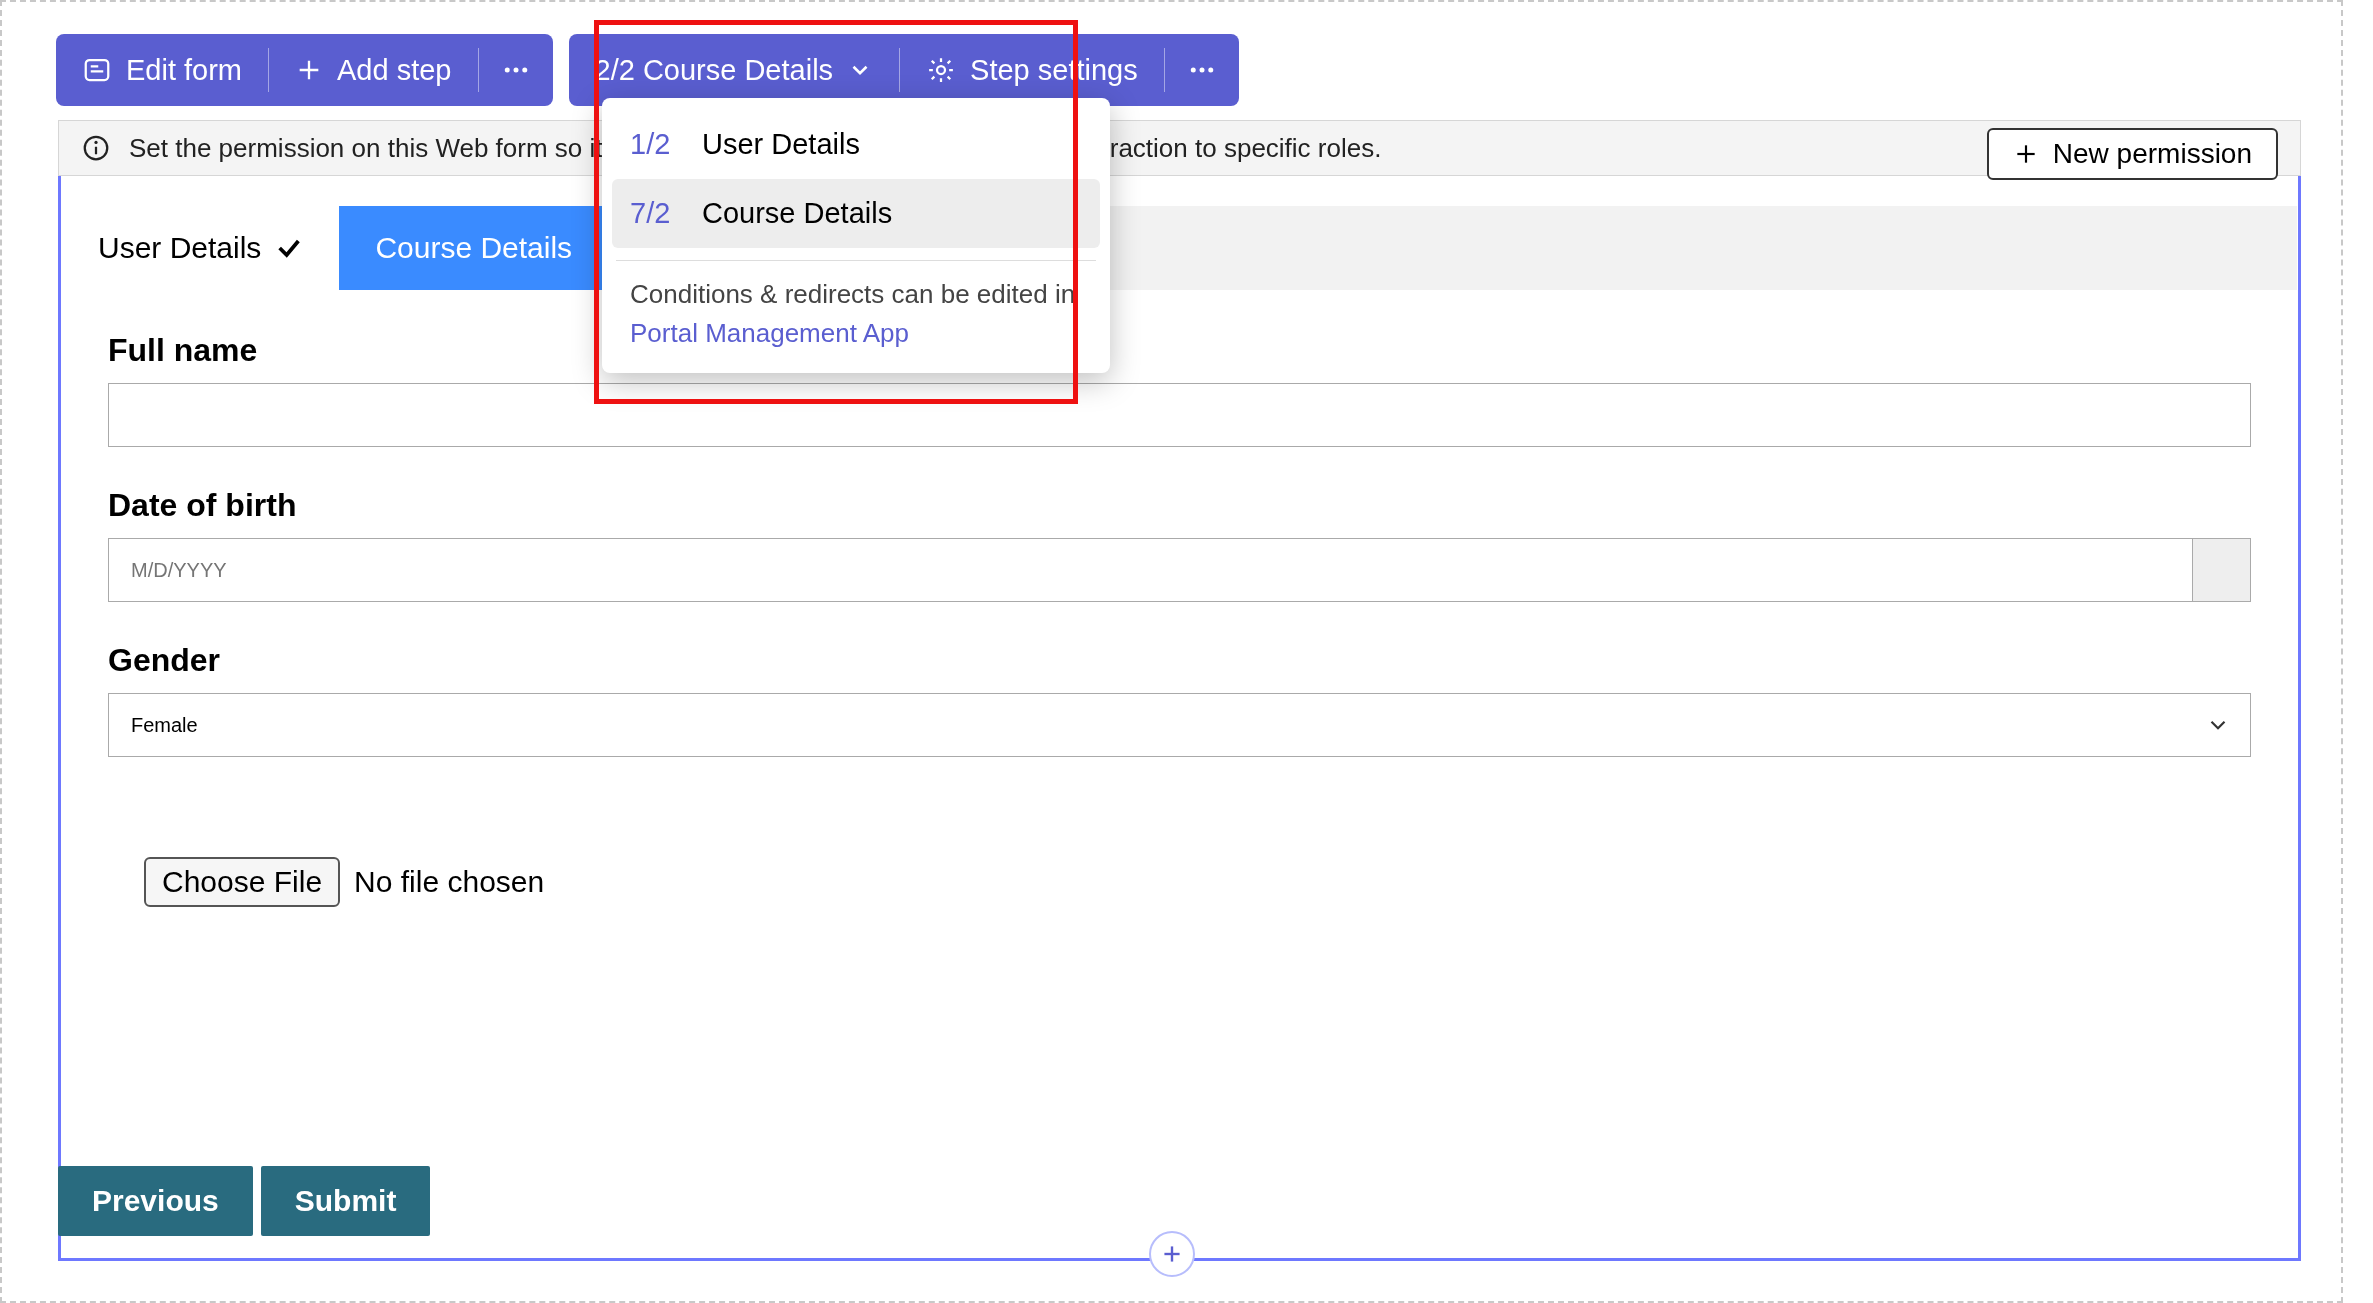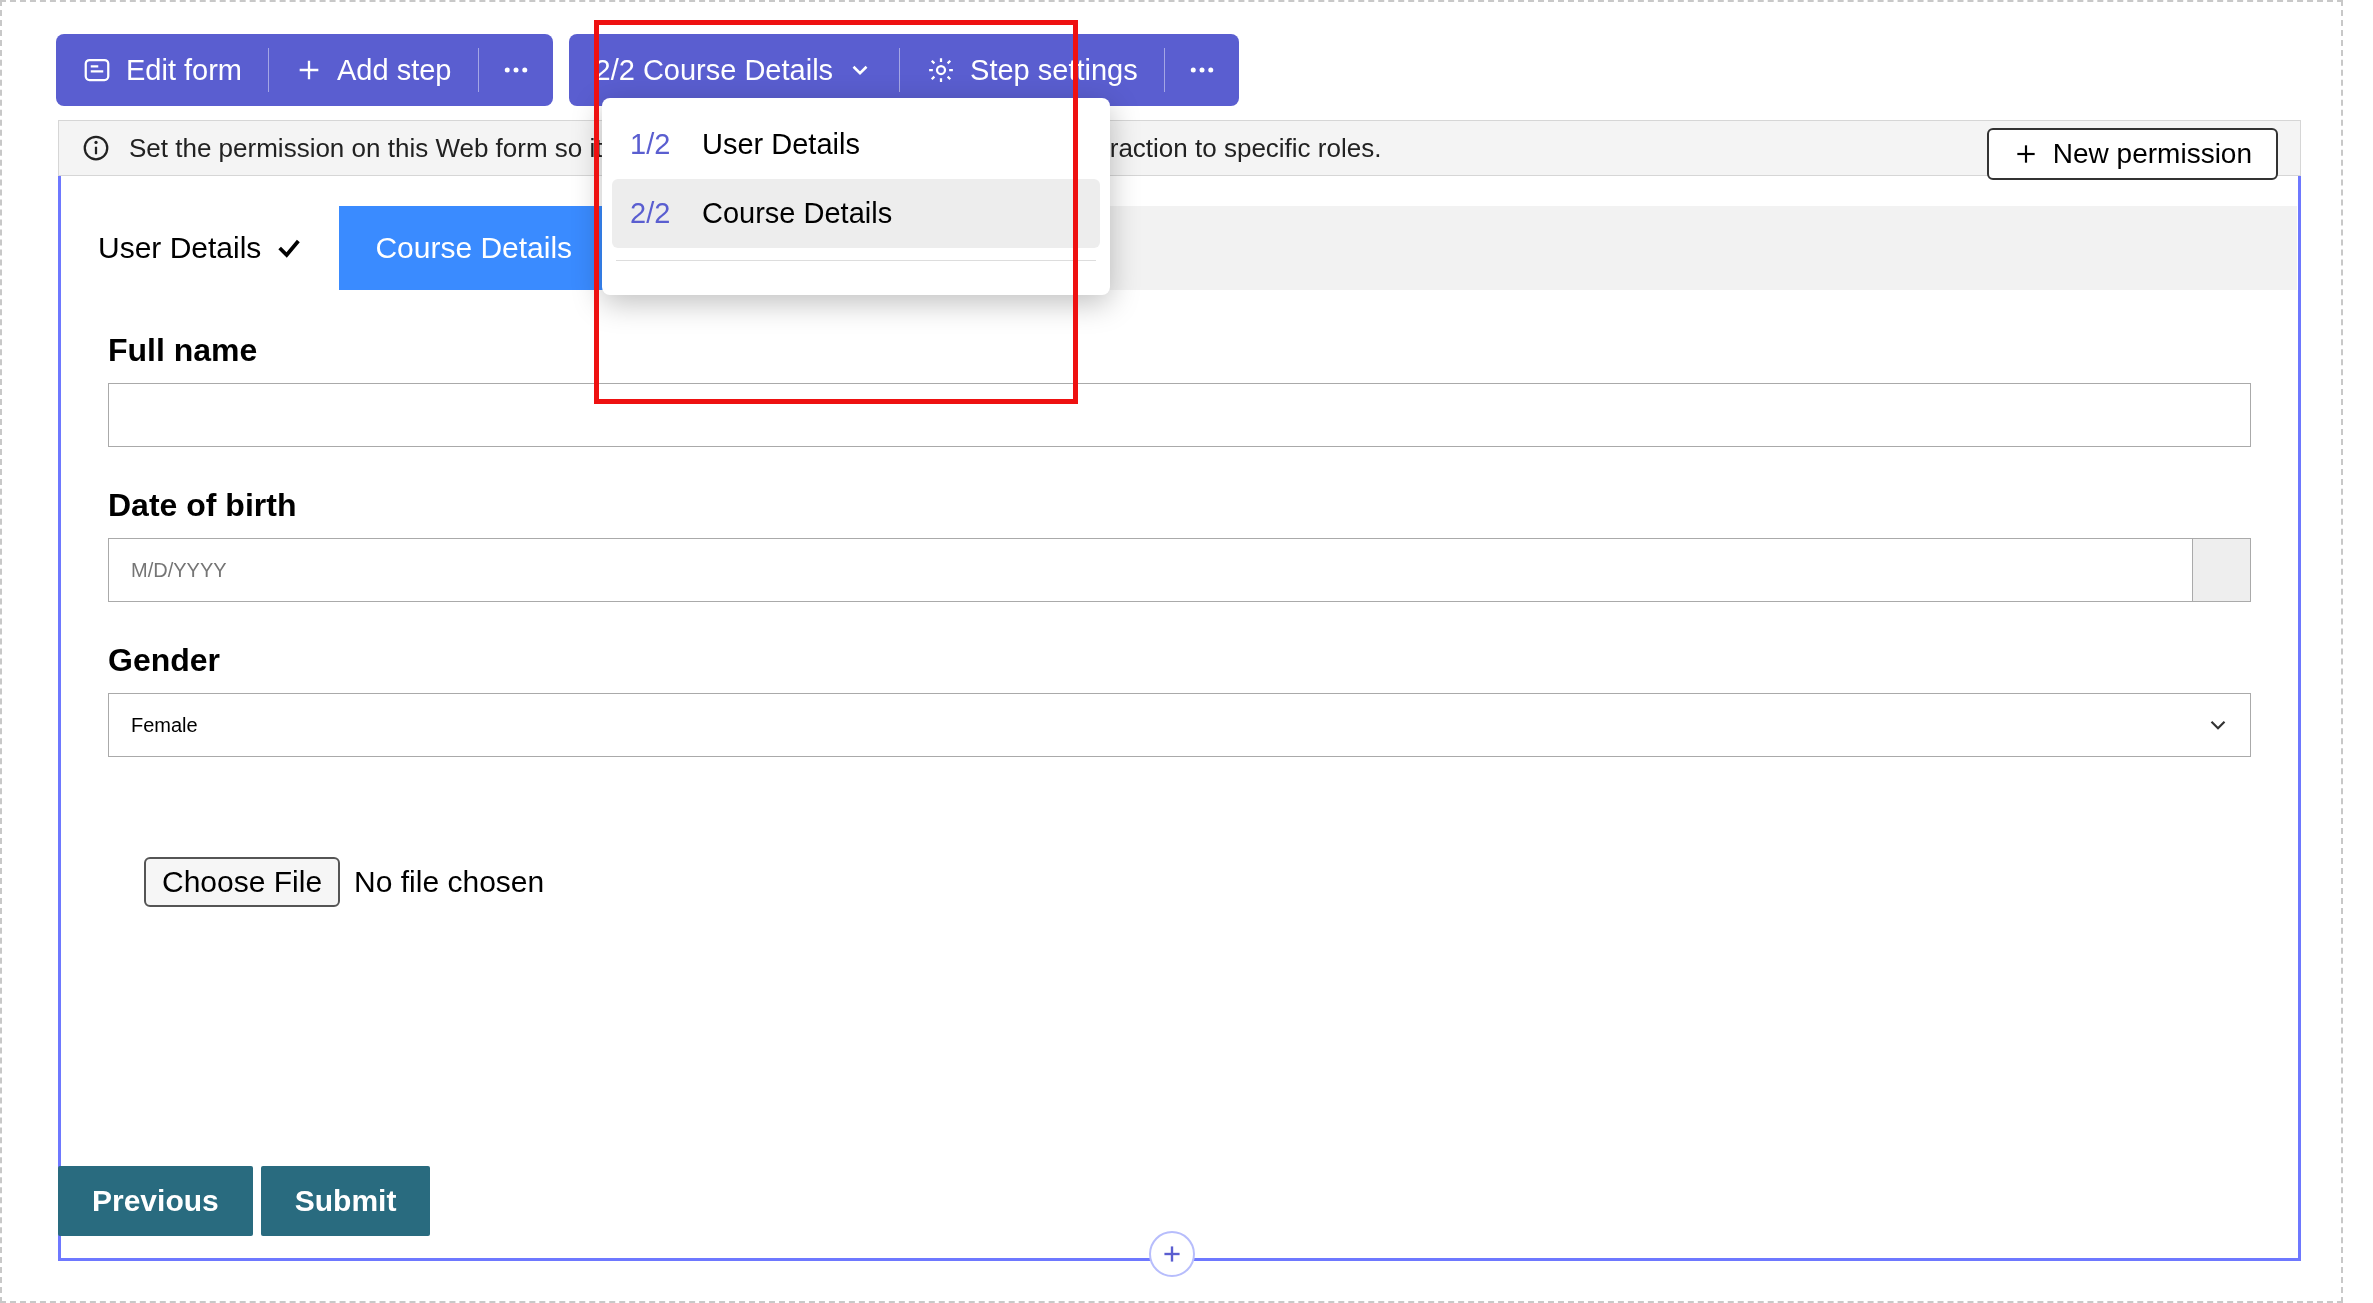--- a/index.html
+++ b/index.html
@@ -387,21 +387,25 @@
         <line x1="5" y1="12" x2="19" y2="12"></line>
       </svg>
   </div>
 
   <div class="dropdown">
     <div class="dd-item">
       <span class="idx">1/2</span>
       <span>User Details</span>
     </div>
     <div class="dd-item sel">
-      <span class="idx">2/2</span>
+      <span class="idx">7/2</span>
       <span>Course Details</span>
     </div>
     <div class="dd-sep"></div>
+    <div class="dd-note">
+      <span>Conditions &amp; redirects can be edited in</span><br>
+      <a href="#">Portal Management App</a>
+    </div>
   </div>
 
   <div class="red-box"></div>
 
 </div>
 
 </body></html>

